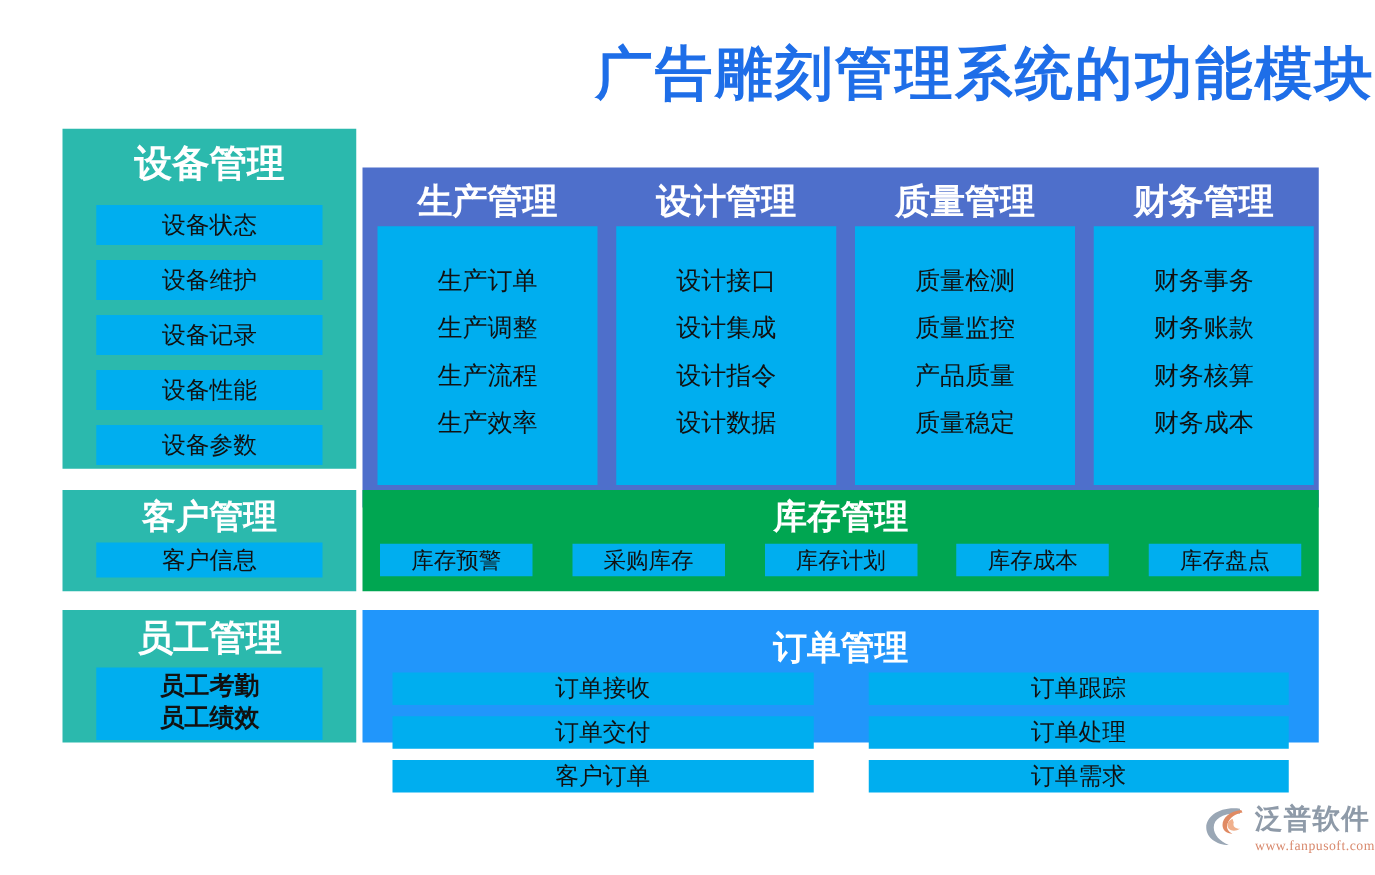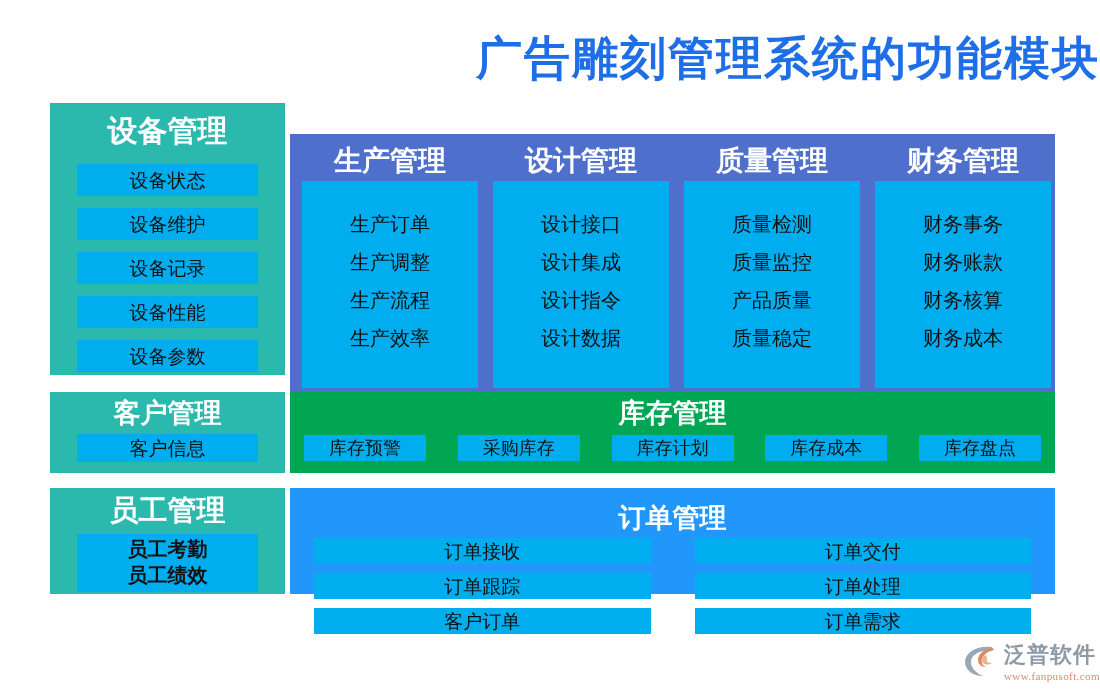--- a/index.html
+++ b/index.html
@@ -221,22 +221,22 @@
     <div class="stack">
       <div class="item">员工考勤</div>
       <div class="item">员工绩效</div>
     </div>
   </div>
 
   <div class="panel" id="orders">
     <div class="panel-title">订单管理</div>
     <div class="grid">
       <div class="chip">订单接收</div>
+      <div class="chip">订单跟踪</div>
       <div class="chip">订单交付</div>
-      <div class="chip">订单跟踪</div>
       <div class="chip">订单处理</div>
       <div class="chip">客户订单</div>
       <div class="chip">订单需求</div>
     </div>
   </div>
 
   <div id="logo">
     <span class="mark">
       <svg viewBox="0 0 40 36" width="40" height="36" aria-hidden="true">
         <path d="M30 4 C14 2 3 10 3 19 C3 27 11 33 21 33 C14 30 9 25 9 19 C9 12 17 7 30 8 Z" fill="#9AA7B5"></path>

